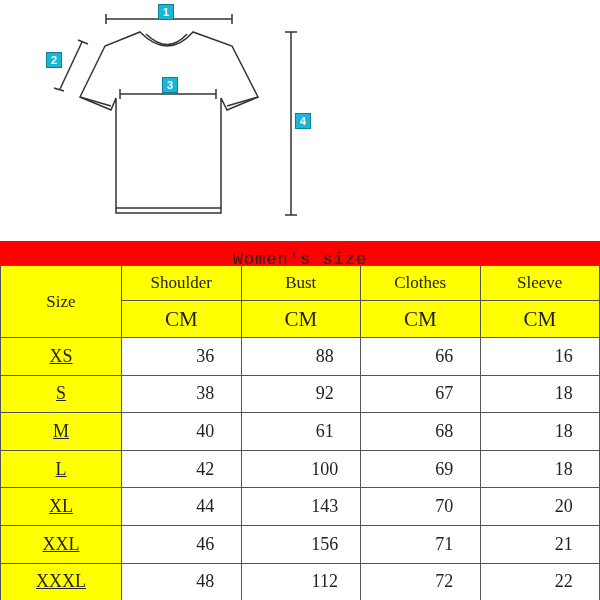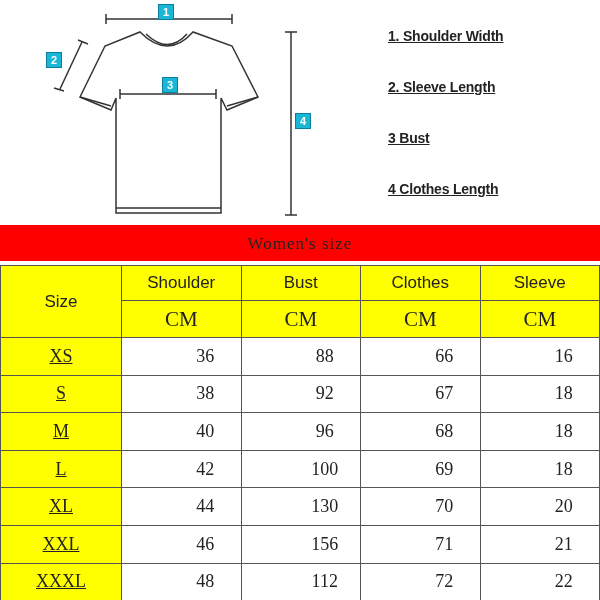--- a/index.html
+++ b/index.html
@@ -2,25 +2,25 @@
 <html><head>
 <meta charset="utf-8">
 <style>
   html, body { margin:0; padding:0; background:#fff; }
   body { width:600px; height:600px; position:relative; overflow:hidden; font-family:"Liberation Serif", serif; }
   .diagram { position:absolute; left:0; top:0; width:600px; height:222px; }
   .legend { position:absolute; left:388px; top:28px; }
   .legend-item { font-family:"Liberation Sans", sans-serif; font-size:14px; font-weight:bold; color:#222; text-decoration:underline; height:51px; letter-spacing:-0.2px; }
   .badge { position:absolute; width:14px; height:14px; background:#1ab6d6; color:#fff; font:bold 11px "Liberation Sans", sans-serif; text-align:center; line-height:14px; border:1px solid #0a7fa0; }
   .tbl { position:absolute; left:0; top:225px; width:600px; }
-  .title-band { position:absolute; left:0; top:0; width:600px; height:36px; background:#ff0000; color:#222; text-align:center; line-height:38px; font-family:Liberation Serif, serif; font-size:17px; letter-spacing:1px; }
+  .title-band { position:absolute; left:0; top:16px; width:600px; height:36px; background:#ff0000; color:#222; text-align:center; line-height:38px; font-family:Liberation Mono, monospace; font-size:17px; letter-spacing:1px; }
   table { position:absolute; left:0; top:40px; border-collapse:collapse; width:600px; table-layout:fixed; }
   td { border:1px solid #555; text-align:center; padding:0; font-size:18px; color:#222; }
   td.yel { background:#ffff00; }
-  td.hdr { font-family:Liberation Sans, sans-serif; font-size:17px; height:34px; }
+  td.hdr { font-family:Liberation Serif, serif; font-size:17px; height:34px; }
   td.unit { font-size:21px; height:36px; }
   td.size { height:36.6px;text-decoration:underline; }
   td.val { background:#fff;padding-left:48px; }
 </style>
 </head>
 <body>
 
 <div class="diagram">
   <svg width="600" height="222">
     <g stroke="#333" stroke-width="1.5" fill="none">
@@ -46,26 +46,20 @@
       <line x1="291" y1="32" x2="291" y2="215"></line>
         <line x1="285" y1="32" x2="297" y2="32"></line>
         <line x1="285" y1="215" x2="297" y2="215"></line>
     </g>
   </svg>
   <div class="badge" style="left:158px;top:4px">1</div>
   <div class="badge" style="left:46px;top:52px">2</div>
   <div class="badge" style="left:162px;top:77px">3</div>
   <div class="badge" style="left:295px;top:113px">4</div>
 
-  <div class="legend">
-    <div class="legend-item">1. Shoulder Width</div>
-    <div class="legend-item">2. Sleeve Length</div>
-    <div class="legend-item">3 Bust</div>
-    <div class="legend-item">4 Clothes Length</div>
-  </div>
 </div>
 
 <div class="tbl">
   <div class="title-band">Women's size</div>
   <table>
     <tbody>
         <tr>
       <td class="yel hdr" rowspan="2" style="width:120px">Size</td>
       <td class="yel hdr">Shoulder</td>
       <td class="yel hdr">Bust</td>
@@ -88,35 +82,35 @@
     <tr>
       <td class="yel size">S</td>
       <td class="val">38</td>
       <td class="val">92</td>
       <td class="val">67</td>
       <td class="val">18</td>
     </tr>
     <tr>
       <td class="yel size">M</td>
       <td class="val">40</td>
-      <td class="val">96</td>
+      <td class="val">61</td>
       <td class="val">68</td>
       <td class="val">18</td>
     </tr>
     <tr>
       <td class="yel size">L</td>
       <td class="val">42</td>
       <td class="val">100</td>
       <td class="val">69</td>
       <td class="val">18</td>
     </tr>
     <tr>
       <td class="yel size">XL</td>
       <td class="val">44</td>
-      <td class="val">130</td>
+      <td class="val">143</td>
       <td class="val">70</td>
       <td class="val">20</td>
     </tr>
     <tr>
       <td class="yel size">XXL</td>
       <td class="val">46</td>
       <td class="val">156</td>
       <td class="val">71</td>
       <td class="val">21</td>
     </tr>

